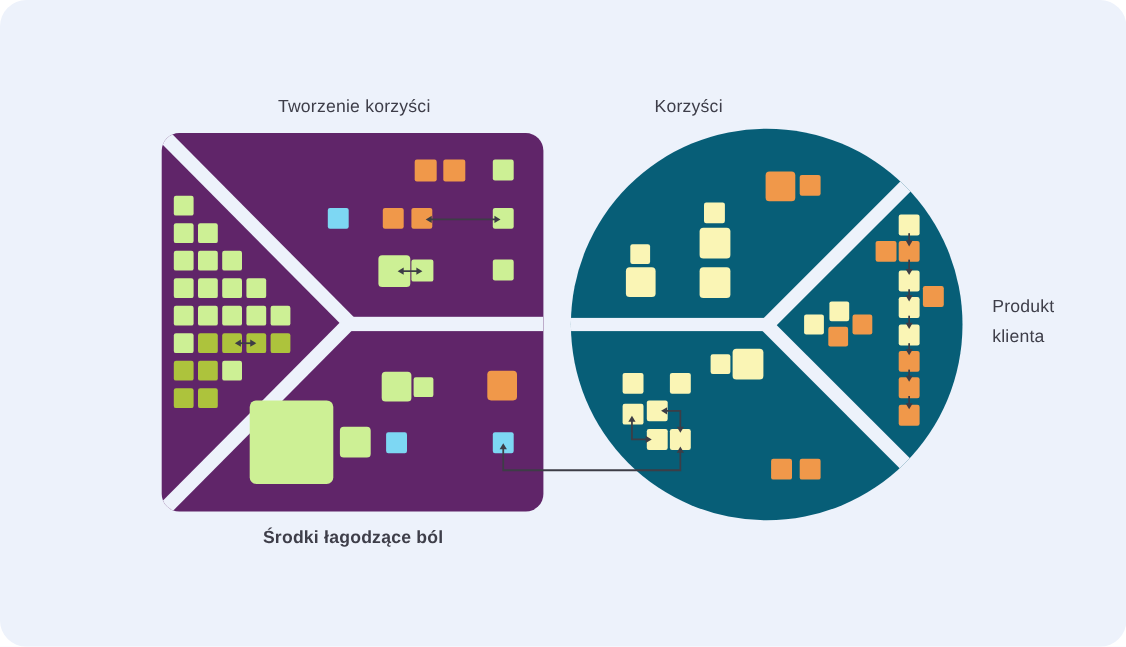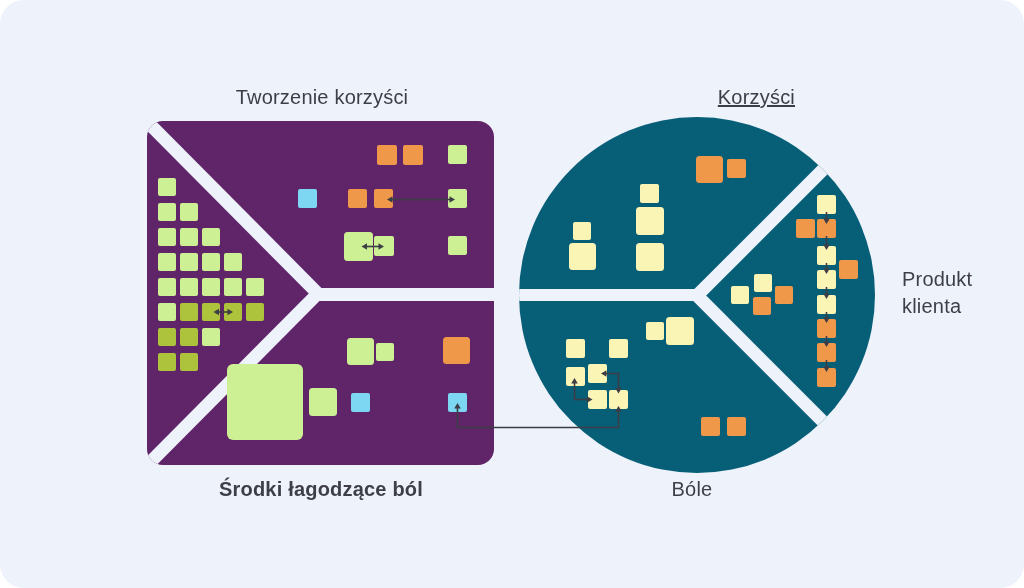--- a/index.html
+++ b/index.html
@@ -29,25 +29,25 @@
     background:var(--c-teal,#075e77);
     border-radius:50%;overflow:hidden;
   }
   .teal-circle .stripe{position:absolute;background:var(--c-background,#edf2fb);}
   .stripe-horiz-circle{left:-2px;top:171.5px;width:182px;height:12.5px;}
   .stripe-diag-up{left:178px;top:171.5px;width:185px;height:12.5px;transform:rotate(-45deg);transform-origin:0 50%;}
   .stripe-diag-down{left:178px;top:171.5px;width:185px;height:12.5px;transform:rotate(45deg);transform-origin:0 50%;}
   
   .label{
     position:absolute;color:var(--c-label,#3e3e49);
-    font-size:20px;font-weight:500;letter-spacing:.2px;line-height:27px;
+    font-size:16px;font-weight:500;letter-spacing:.2px;line-height:27px;
   }
   .label span{display:block;}
   .label-tworzenie{left:172px;top:84px;width:300px;text-align:center;}
-  .label-korzysci{left:595px;top:84px;width:200px;text-align:right;text-decoration:underline;}
+  .label-korzysci{left:595px;top:84px;width:200px;text-align:left;}
   .label-produkt{left:31px;top:266px;width:82px;text-align:center;}
   .label-zadania{left:902px;top:266px;width:110px;text-align:left;}
   .label-srodki{left:146px;top:476px;width:350px;text-align:center;font-weight:bold;}
   .label-bole{left:592px;top:476px;width:200px;text-align:center;}
   
   #notes-layer{position:absolute;left:0;top:0;width:100%;height:100%;}
   .note{position:absolute;}
   #connector-svg{position:absolute;left:0;top:0;pointer-events:none;}
 </style>
 </head>
@@ -178,15 +178,14 @@
       <polygon points="826.5,372 823.2,366.5 829.8,366.5" fill="#3d3d46"></polygon>
     </svg>
 
   <div class="label label-tworzenie">Tworzenie korzyści</div>
   <div class="label label-korzysci">Korzyści</div>
   <div class="label label-zadania">
     <span>Produkt</span>
     <span>klienta</span>
   </div>
   <div class="label label-srodki">Środki łagodzące ból</div>
-  <div class="label label-bole">Bóle</div>
 
 </div>
 
 </body></html>

